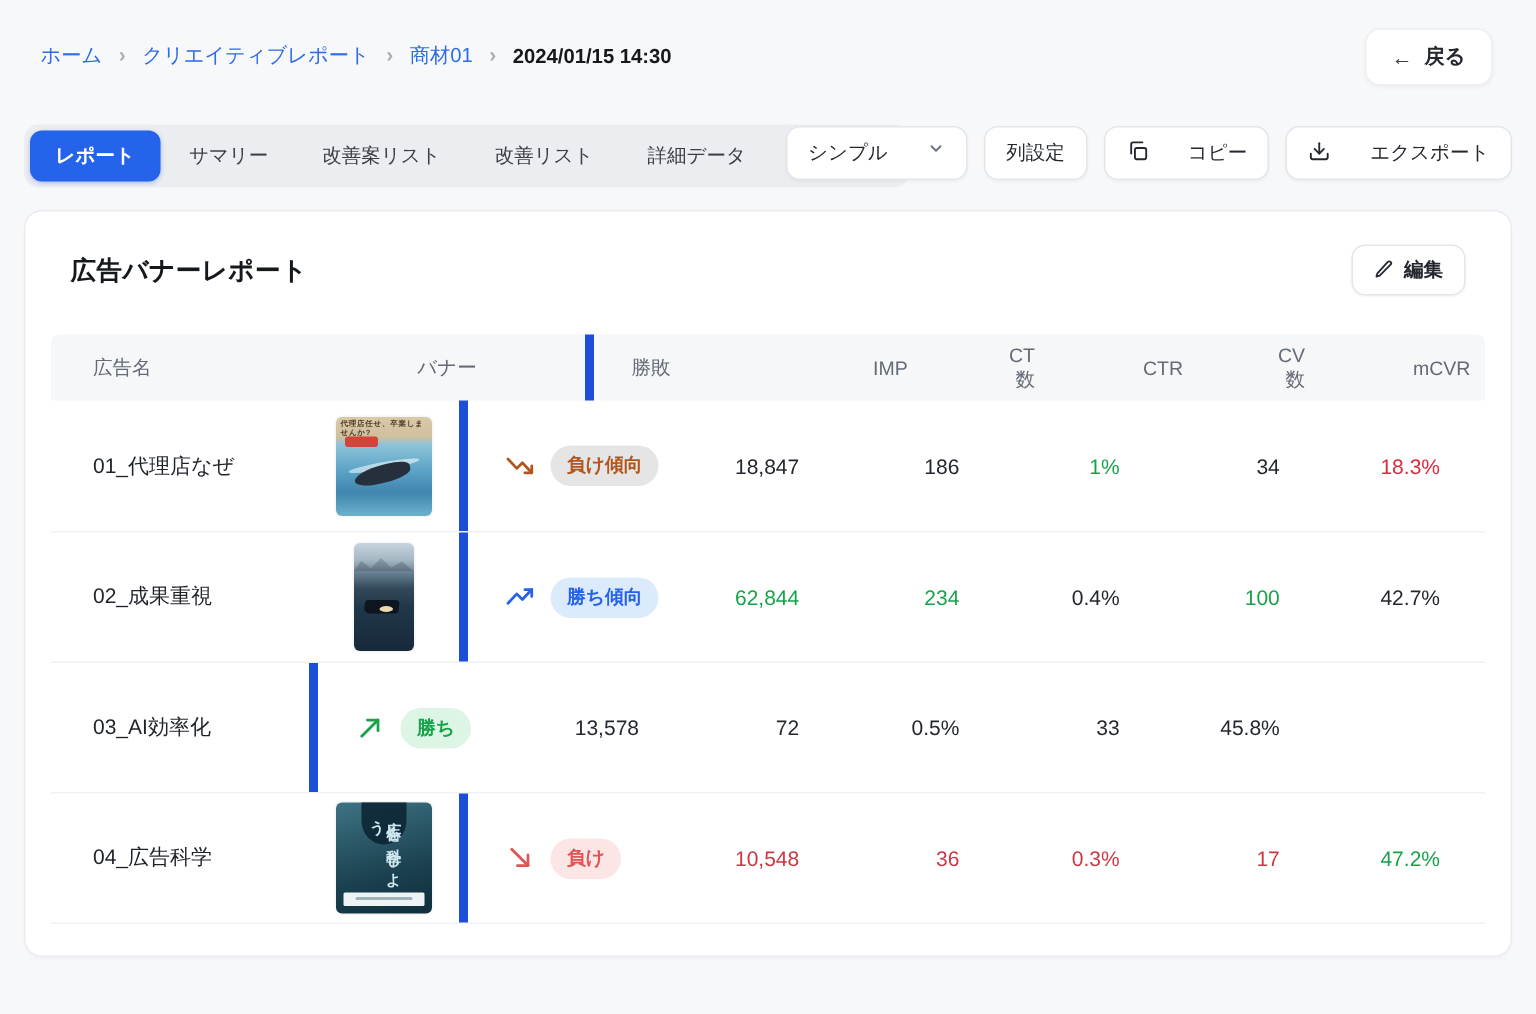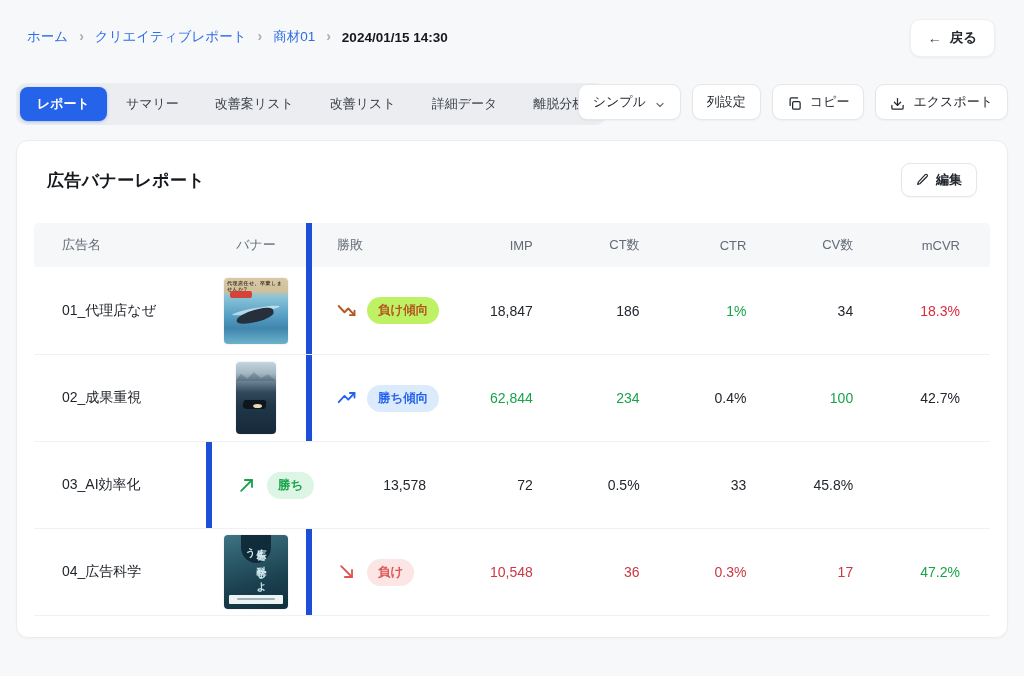--- a/index.html
+++ b/index.html
@@ -31,21 +31,21 @@
   }
   .tab {
     border:none; background:transparent; font-family:Liberation Sans, sans-serif; font-size:13px; font-weight:500;
     color:#3a3f47; padding:8px 17px; border-radius:8px; cursor:pointer; white-space:nowrap;
   }
   .tab.active { background:#2563eb; color:#fff; font-weight:600; box-shadow:0 1px 3px rgba(37,99,235,.35); }
 
   
   .toolbar { position:absolute; top:84px; right:16px; display:flex; gap:11px; }
   .tool-btn {
-    display:flex; align-items:flex-end; gap:8px; background:#fff; border:1px solid #e4e6ea;
+    display:flex; align-items:flex-start; gap:26px; background:#fff; border:1px solid #e4e6ea;
     border-radius:9px; padding:8px 14px; font-family:inherit; font-size:13px; font-weight:500;
     color:#23272e; cursor:pointer; box-shadow:0 1px 2px rgba(20,24,34,.04);
   }
   .tool-btn svg { display:block; }
 
   
   .card {
     position:absolute; top:140px; left:16px; right:16px; bottom:38px;
     background:#fff; border:1px solid #ececf0; border-radius:12px;
     box-shadow:0 1px 2px rgba(20,24,34,.03); padding:22px 17px 0 17px;
@@ -60,21 +60,21 @@
 
   
   .tbl { margin-top:26px; }
   .thead, .trow {
     display:grid;
     grid-template-columns:172px 100px 150px repeat(5,1fr);
     align-items:center;
   }
   .thead {
     background:#f6f7f8; height:44px; border-radius:5px 5px 0 0;
-    font-size:13px; font-weight:500; color:#636b76;
+    font-size:13px; font-weight:500; color:#636b76;gap:42px;
   }
   .th, .cell { min-width:0; }
   .th.left { padding-left:28px; text-align:left; }
   .th.center { text-align:center; }
   .th.result-col { padding-left:25px; text-align:left; }
   .th.num, .cell.num { text-align:right; padding-right:30px; }
   .result-col, .cell.result { border-left:6px solid #1d4ed8; align-self:stretch; display:flex; align-items:center; }
   .th.result-col { display:block; line-height:44px; }
 
   .trow { height:87px; border-top:1px solid #f0f1f4; }
@@ -233,21 +233,21 @@
               <div class="t1-fig"></div>
           </div>
         </div>
         <div class="cell result">
           <span class="trend">
             <svg viewBox="0 0 24 24" fill="none" stroke-width="2.2" stroke-linecap="round" stroke-linejoin="round" style="stroke: rgb(178, 86, 31);">
                 <polyline points="2 6 9 13.5 13.5 9 21 17"></polyline>
                 <polyline points="15.5 17 21 17 21 11.5"></polyline>
               </svg>
           </span>
-          <span class="badge" style="color: rgb(178, 86, 31); background: #bef264;">負け傾向</span>
+          <span class="badge" style="color: rgb(178, 86, 31); background: #e5e5e5;">負け傾向</span>
         </div>
         <div class="cell num" style="color: rgb(35, 39, 46);">18,847</div>
         <div class="cell num" style="color: rgb(35, 39, 46);">186</div>
         <div class="cell num" style="color: rgb(23, 163, 74);">1%</div>
         <div class="cell num" style="color: rgb(35, 39, 46);">34</div>
         <div class="cell num" style="color: rgb(217, 43, 61);">18.3%</div>
       </div>
 
       <div class="trow">
         <div class="cell name">02_成果重視</div>

